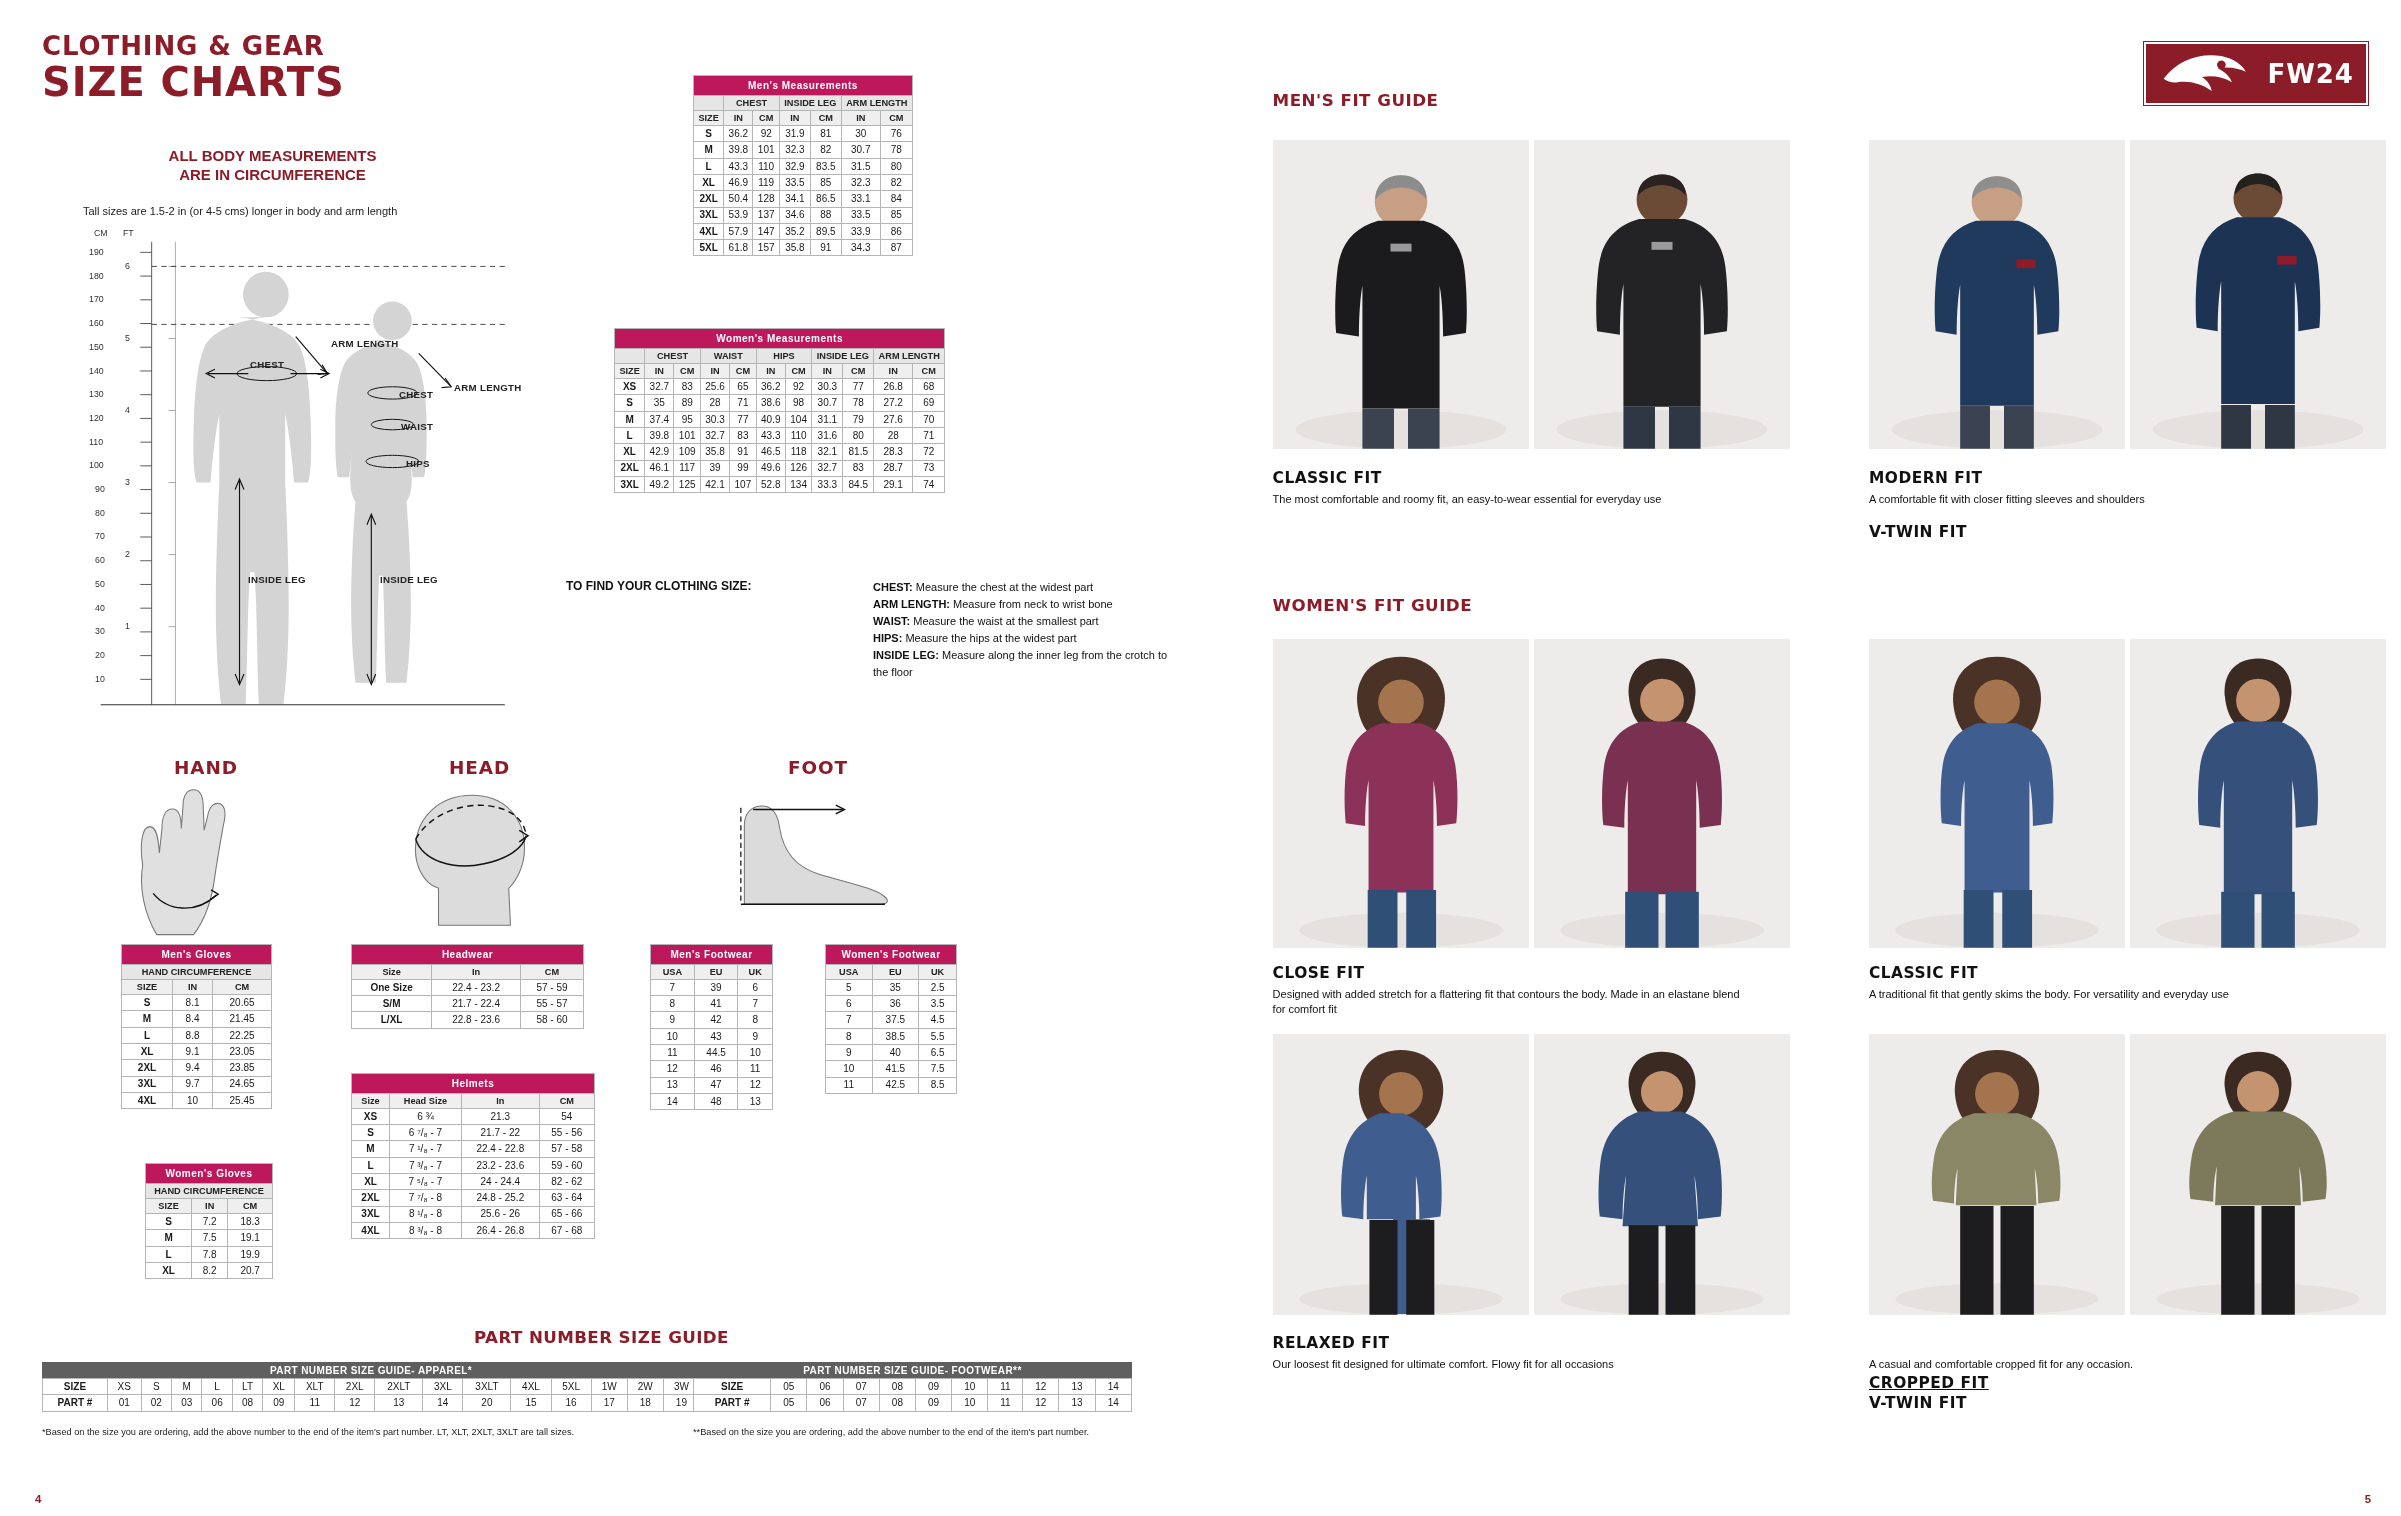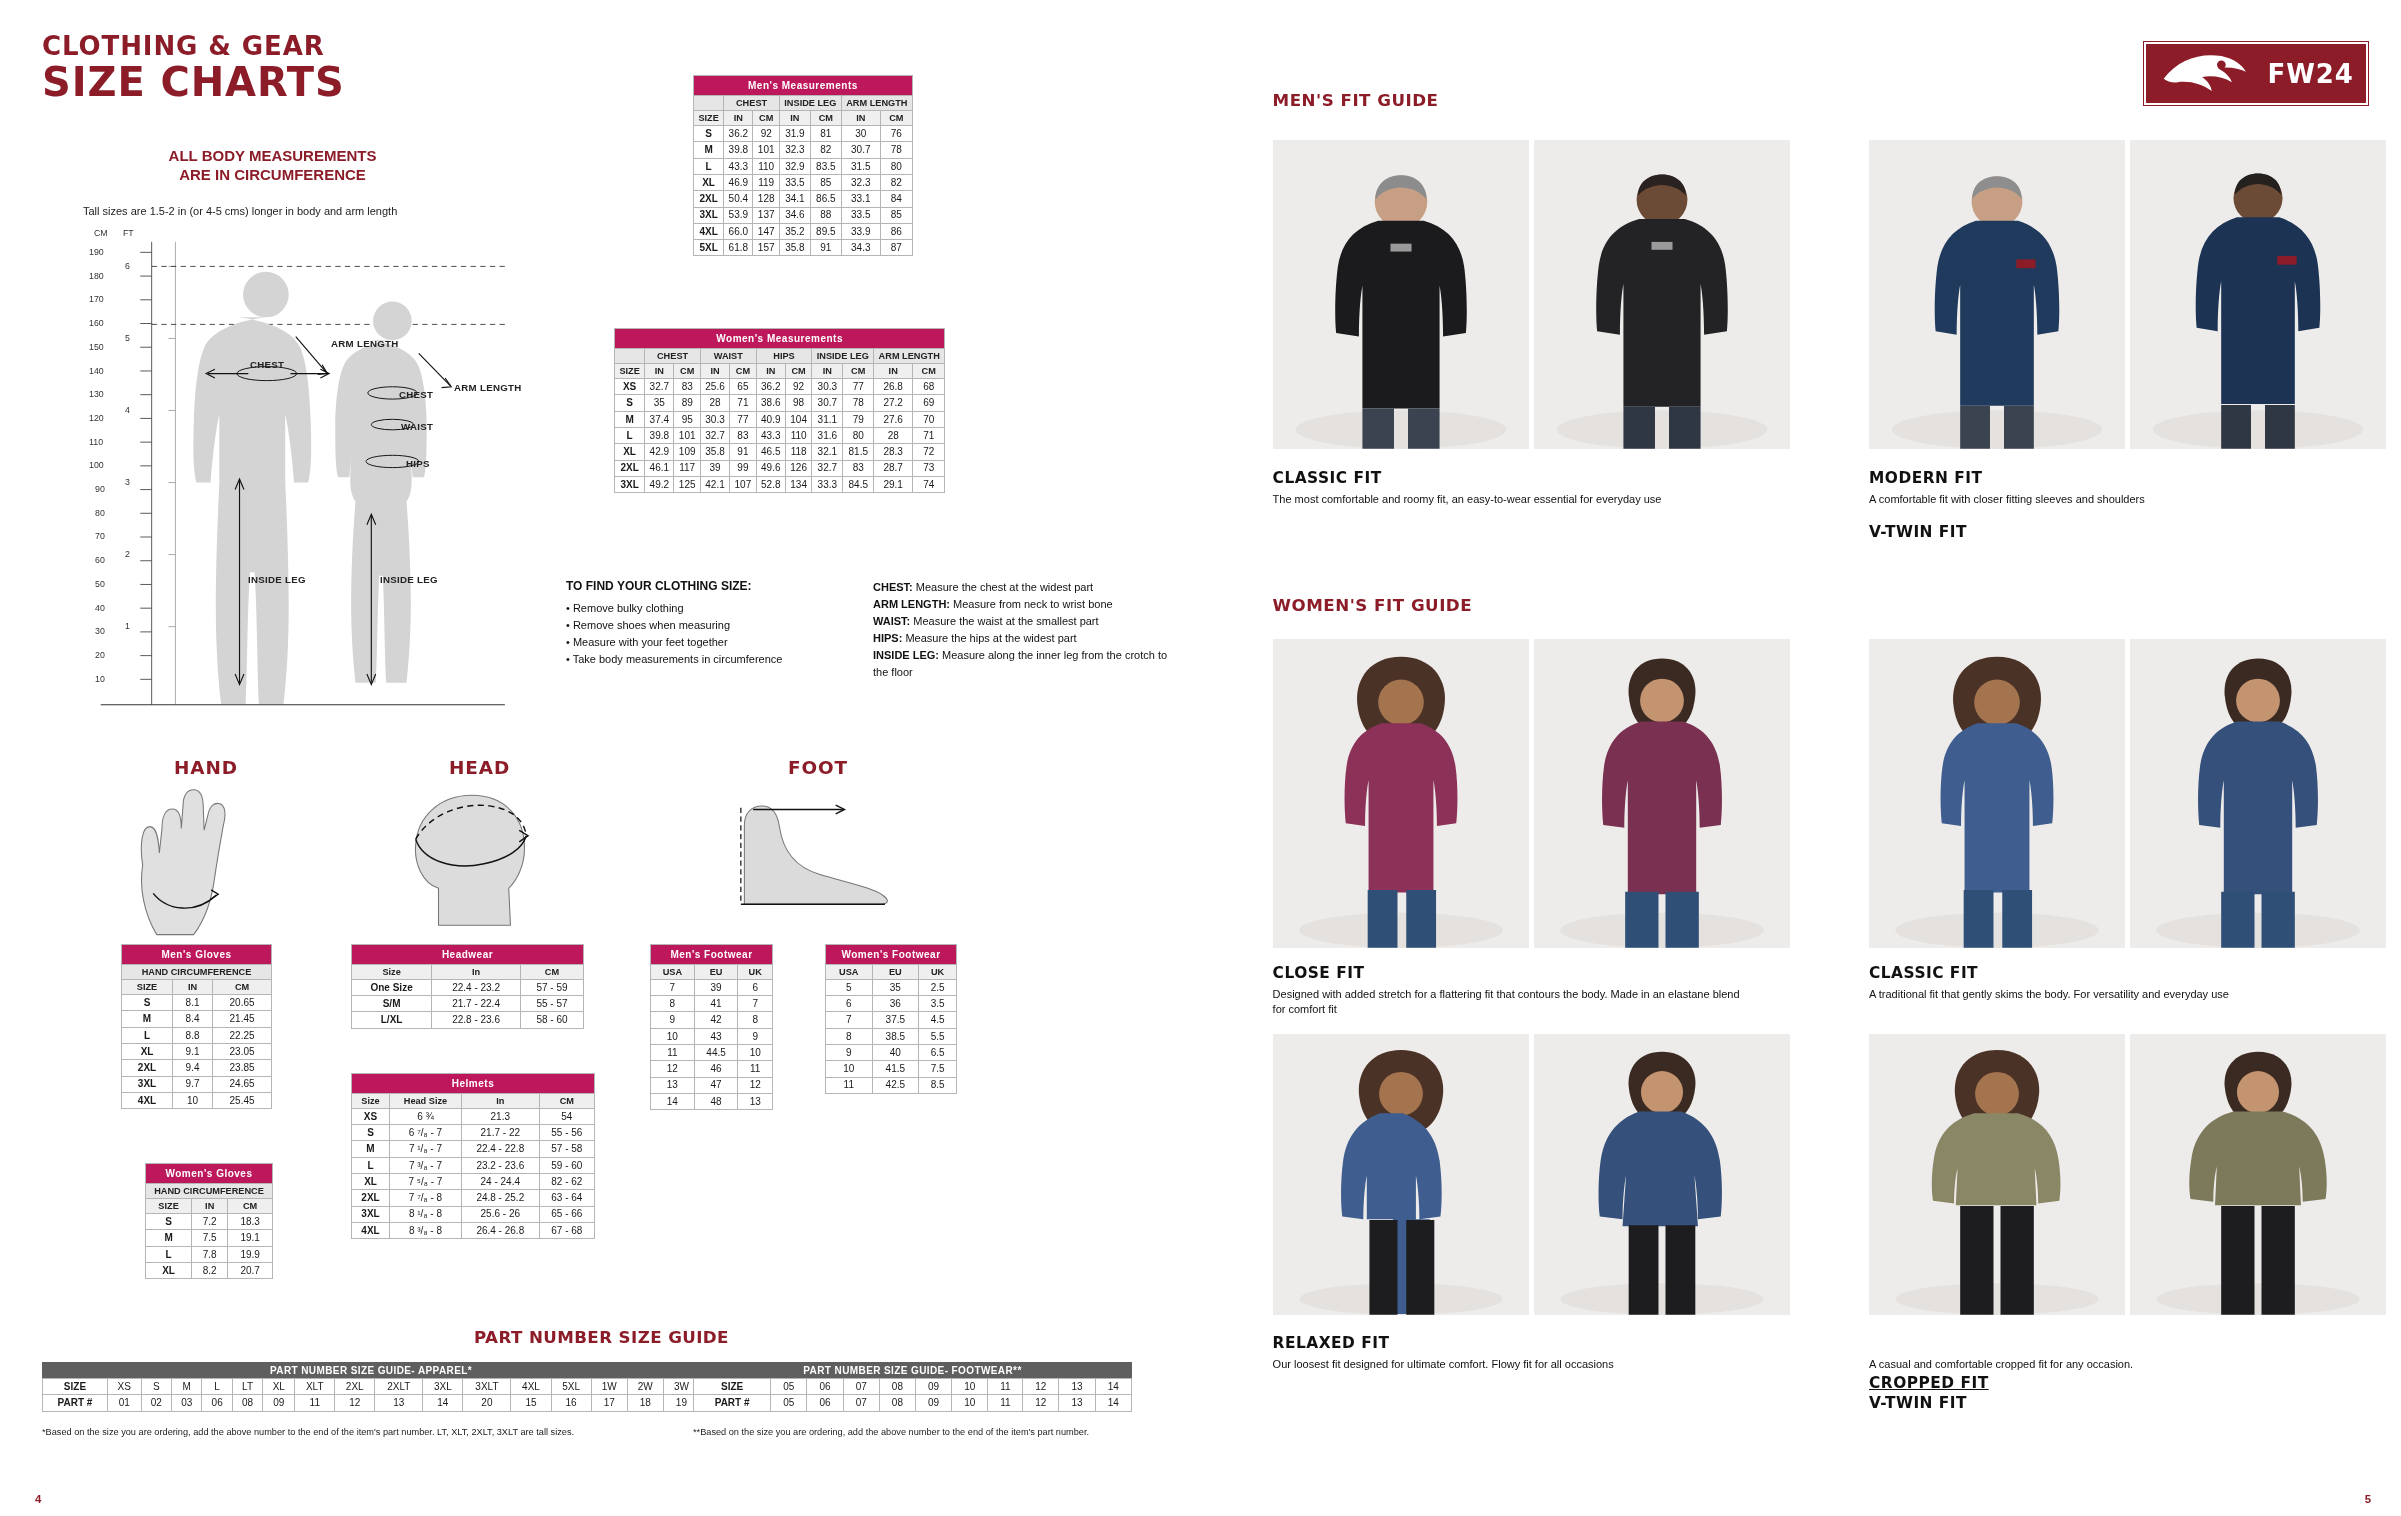--- a/index.html
+++ b/index.html
@@ -306,21 +306,21 @@
               <td class="sz">3XL</td>
               <td>53.9</td>
               <td>137</td>
               <td>34.6</td>
               <td>88</td>
               <td>33.5</td>
               <td>85</td>
             </tr>
           <tr>
               <td class="sz">4XL</td>
-              <td>66.0</td>
+              <td>57.9</td>
               <td>147</td>
               <td>35.2</td>
               <td>89.5</td>
               <td>33.9</td>
               <td>86</td>
             </tr>
           <tr>
               <td class="sz">5XL</td>
               <td>61.8</td>
               <td>157</td>
@@ -451,26 +451,20 @@
               <td>33.3</td>
               <td>84.5</td>
               <td>29.1</td>
               <td>74</td>
             </tr>
         </tbody>
       </table>
     </div>
 
     <div class="find-title" style="left:566px; top:579px;">TO FIND YOUR CLOTHING SIZE:</div>
-    <div class="find-list" style="left:566px; top:600px;">
-      <div>• Remove bulky clothing</div>
-      <div>• Remove shoes when measuring</div>
-      <div>• Measure with your feet together</div>
-      <div>• Take body measurements in circumference</div>
-    </div>
     <div class="meas-list" style="left:873px; top:579px;">
       <div><b>CHEST:</b><span> Measure the chest at the widest part</span></div>
       <div><b>ARM LENGTH:</b><span> Measure from neck to wrist bone</span></div>
       <div><b>WAIST:</b><span> Measure the waist at the smallest part</span></div>
       <div><b>HIPS:</b><span> Measure the hips at the widest part</span></div>
       <div><b>INSIDE LEG:</b><span> Measure along the inner leg from the crotch to the floor</span></div>
     </div>
 
     <div class="tbl-pos" style="left:121px; top:944px;">
       <table class="tbl" style="width:151px;">

